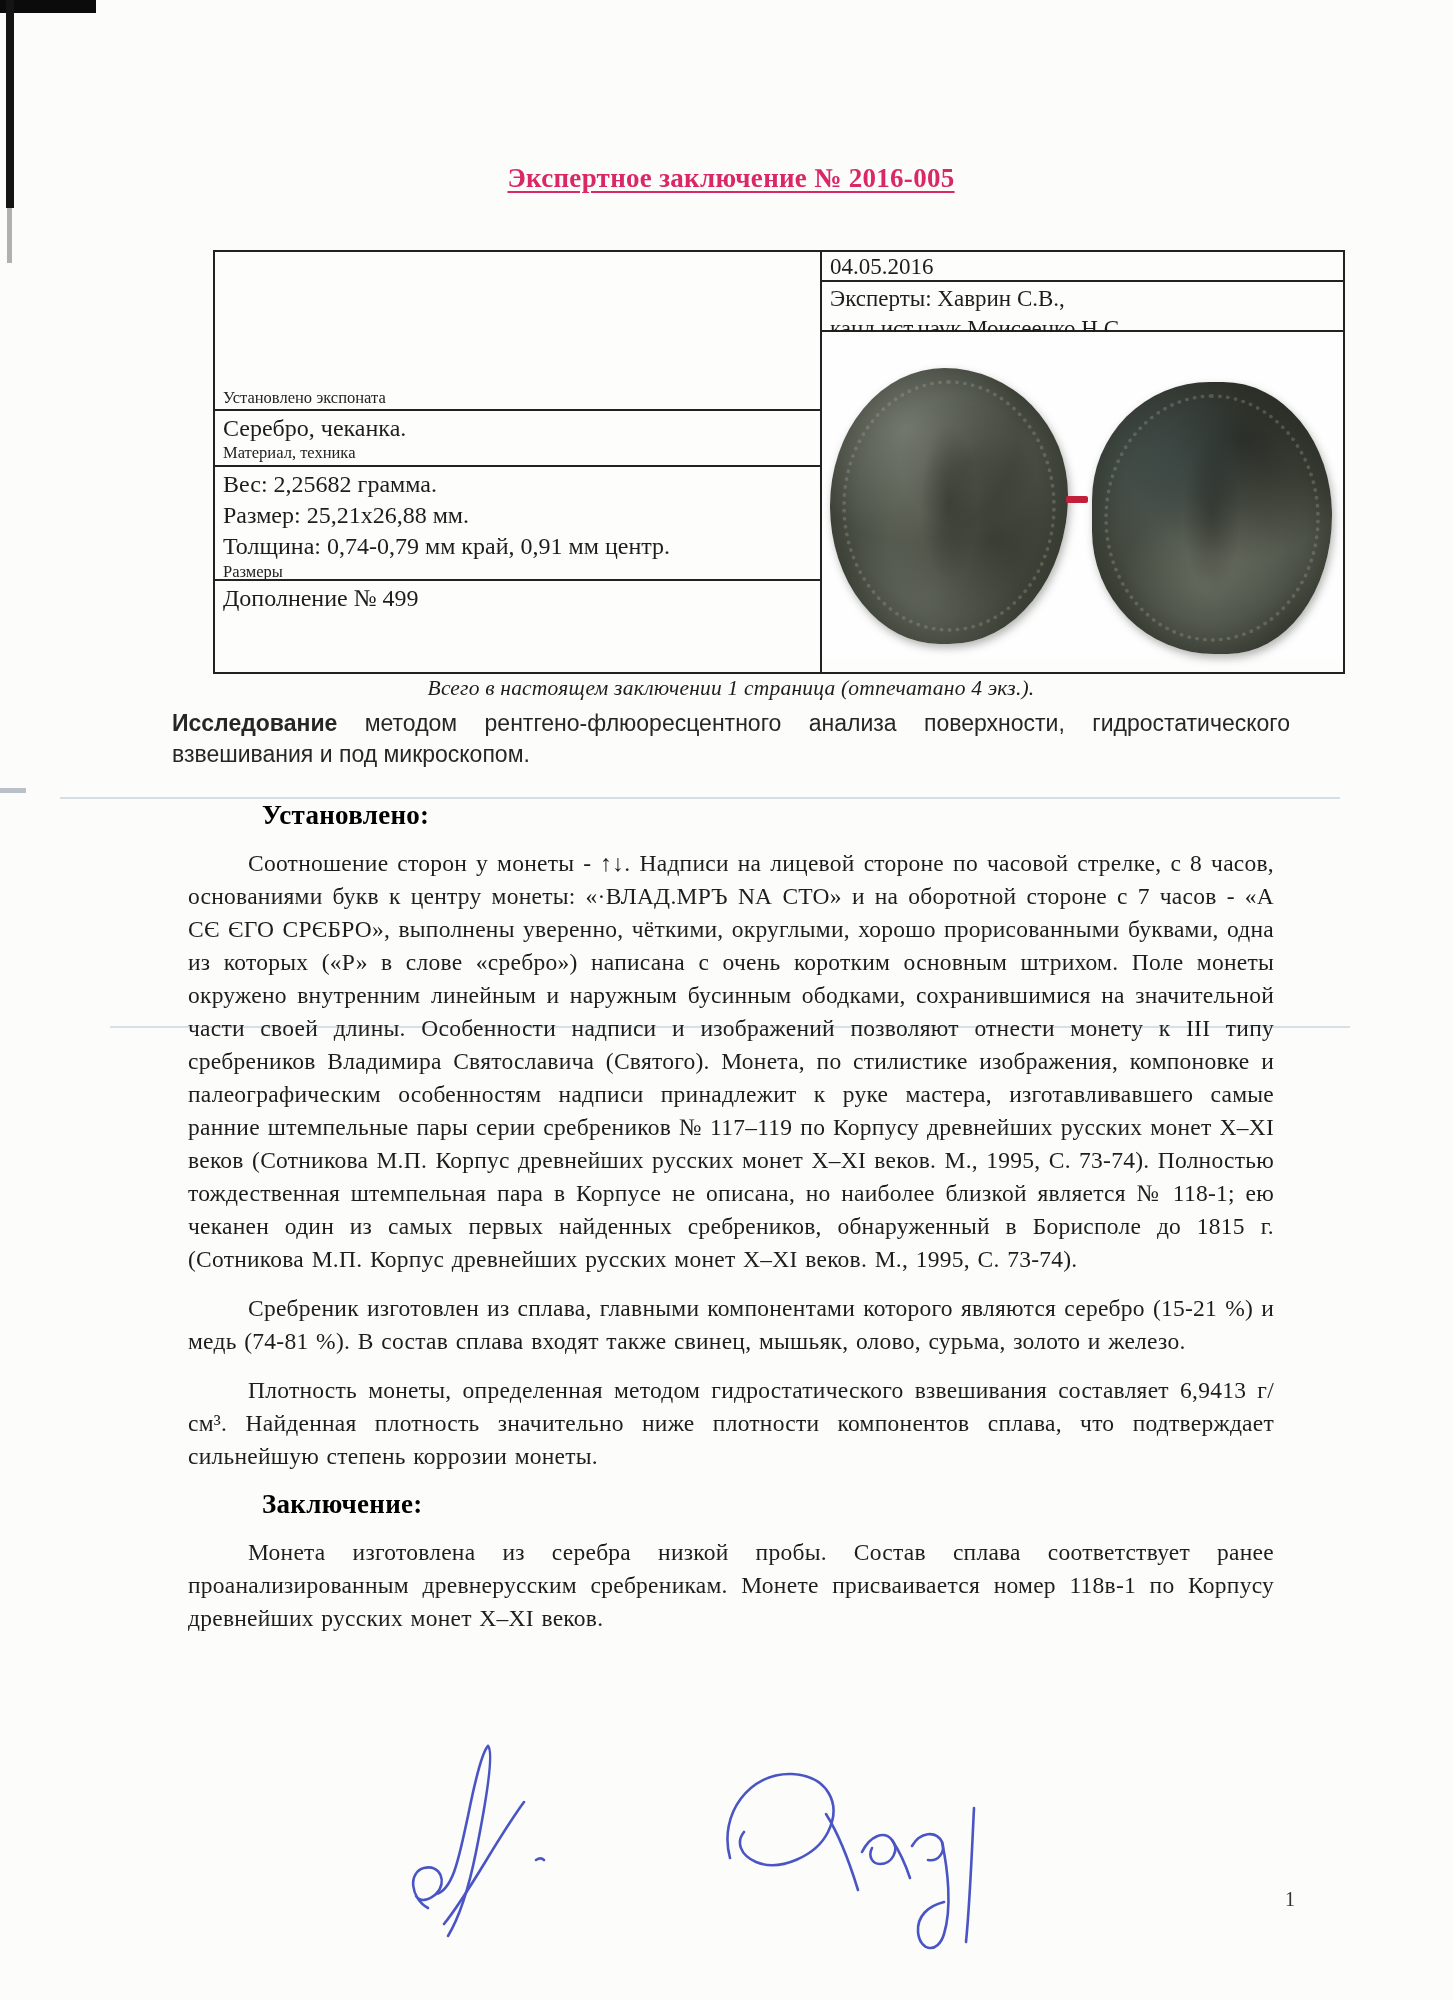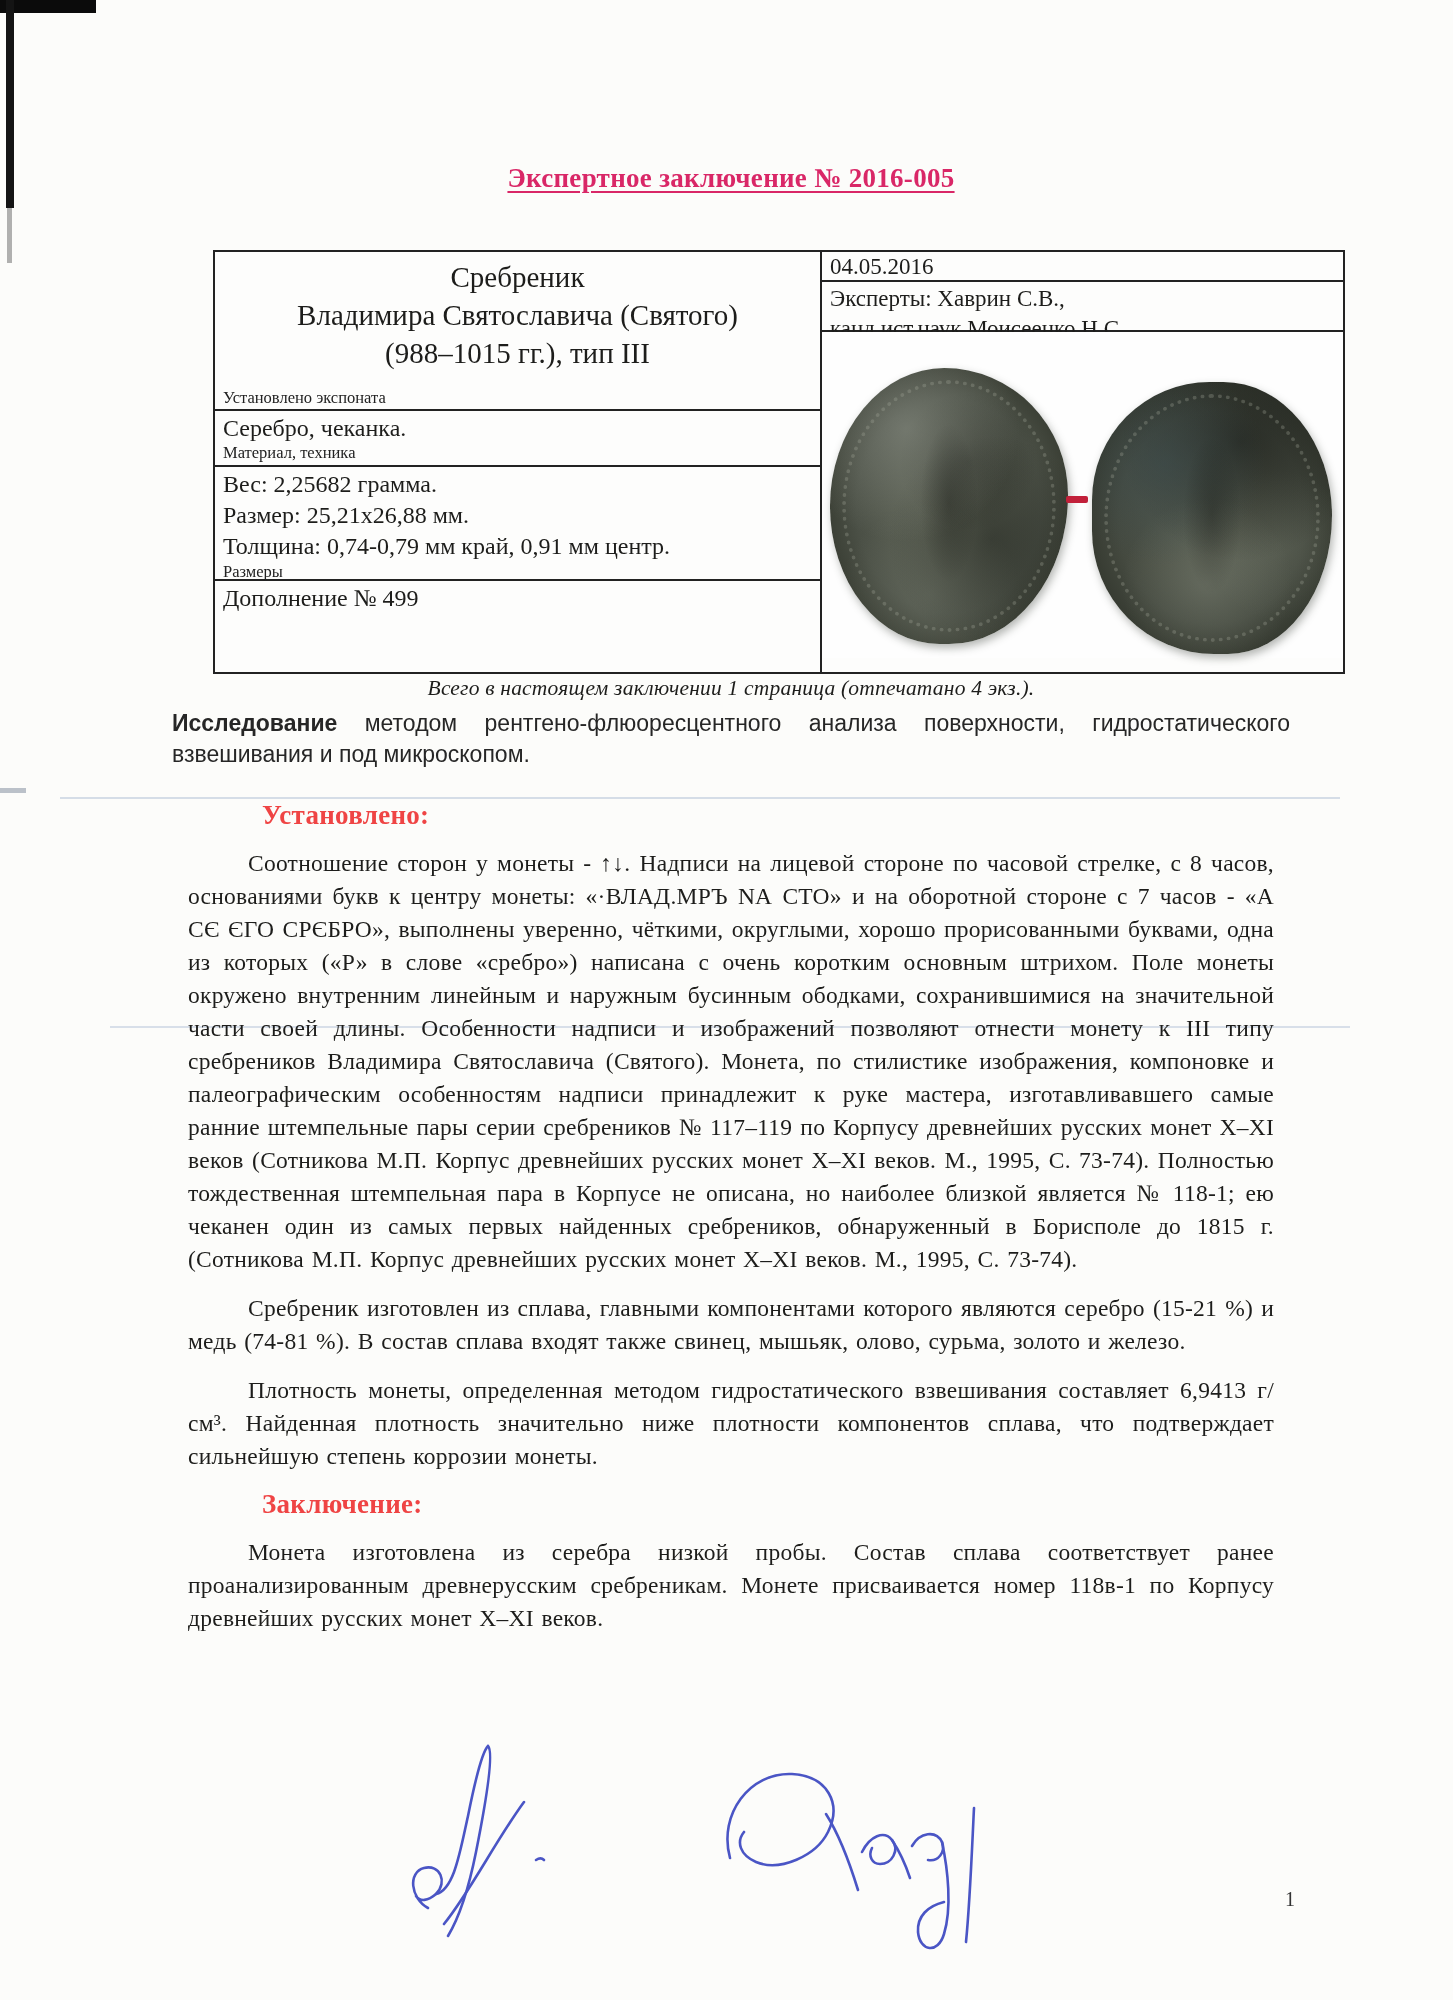--- a/index.html
+++ b/index.html
@@ -65,21 +65,21 @@
   .red-dash{position:absolute;left:244px;top:164px;width:22px;height:7px;background:#c2203a;border-radius:2px;z-index:3;}
   
   .photo-caption{position:absolute;left:172px;top:676px;width:1118px;text-align:center;
     font-style:italic;font-size:21.5px;letter-spacing:.2px;}
   .research{position:absolute;left:172px;top:708px;width:1118px;
     font-family:"Liberation Sans", sans-serif;font-size:23px;line-height:31px;
     text-align:justify;color:#262626;}
   .research .lead{font-weight:bold;}
   
   .bodyflow{position:absolute;left:172px;top:800px;width:1118px;}
-  .red-heading{font-size:27px;font-weight:bold;color:#ef4444;margin:0 0 8px 90px;letter-spacing:.3px;}
+  .red-heading{font-size:27px;font-weight:bold;color:#000000;margin:0 0 8px 90px;letter-spacing:.3px;}
   .red-heading.second{margin-top:3px;margin-bottom:6px;}
   .bodyflow p{margin:16px;font-size:23.5px;line-height:33px;text-align:justify;
     text-indent:60px;letter-spacing:.25px;word-spacing:1.5px;}
   
   .sig{position:absolute;}
   .sig-1{left:398px;top:1740px;}
   .sig-2{left:716px;top:1752px;}
   
   .page-num{position:absolute;left:1285px;top:1888px;font-size:20px;color:#333;}
 </style>
@@ -93,25 +93,20 @@
   <div class="art-left2"></div>
   <div class="art-tick"></div>
   <div class="scanline1"></div>
   <div class="scanline2"></div>
 
   <div class="doc-title">Экспертное заключение № 2016-005</div>
 
   <div class="spec-table">
     <div class="col-left">
       <div class="trow row-name">
-        <div class="name-lines">
-          <div>Сребреник</div>
-          <div>Владимира Святославича (Святого)</div>
-          <div>(988–1015 гг.), тип III</div>
-        </div>
         <div class="cell-label">Установлено экспоната</div>
       </div>
       <div class="trow row-material">
         <div class="cell-value">Серебро, чеканка.</div>
         <div class="cell-label">Материал, техника</div>
       </div>
       <div class="trow row-dims">
         <div class="dims-lines">
           <div>Вес: 2,25682 грамма.</div>
           <div>Размер: 25,21х26,88 мм.</div>

